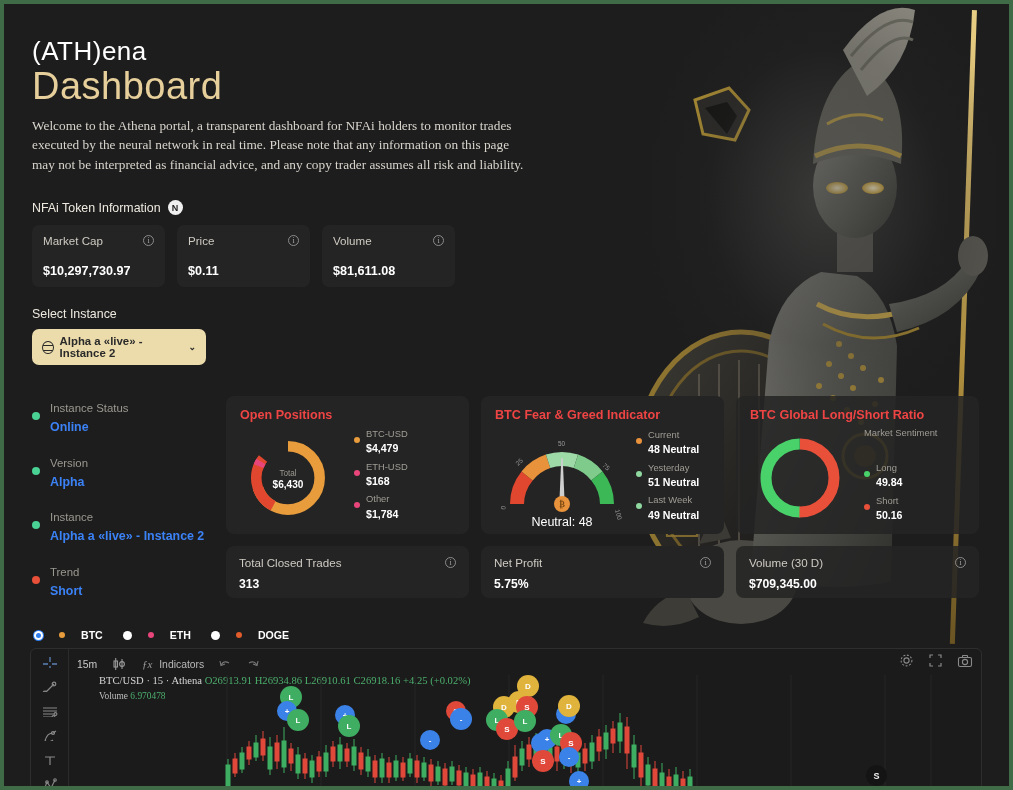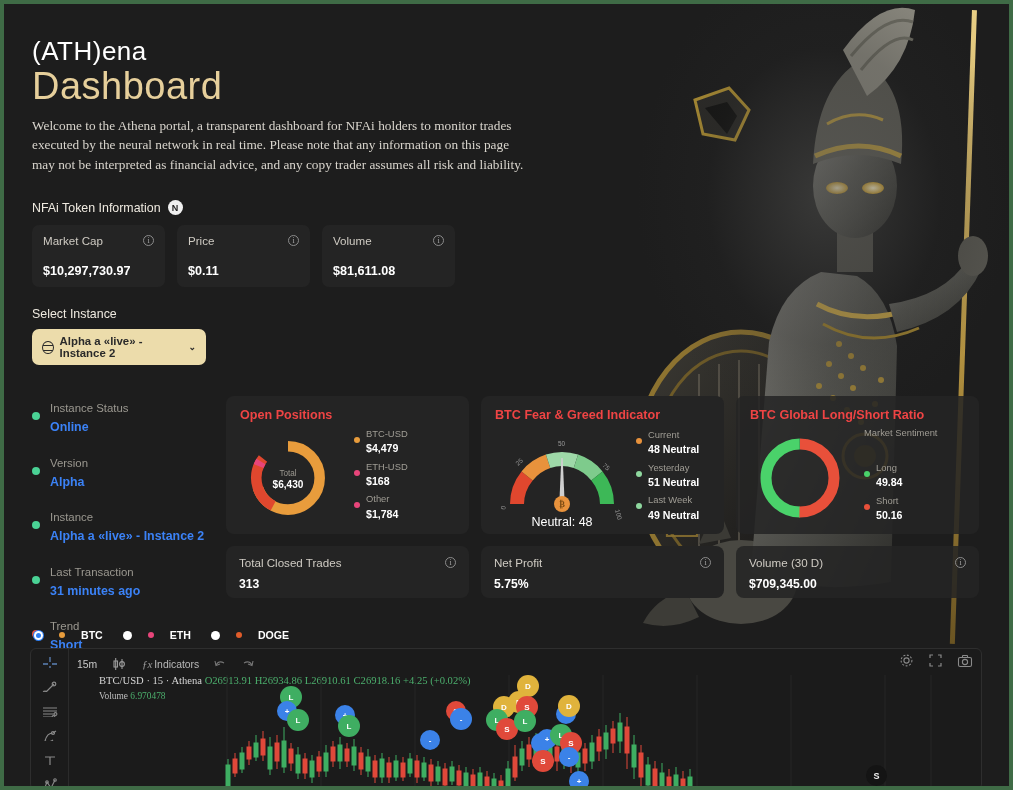--- a/index.html
+++ b/index.html
@@ -117,21 +117,21 @@
   .tv-tools{
     position:absolute; left:0; top:0; width:38px; height:100%;
     border-right:1px solid #2b2b2b; display:flex; flex-direction:column;
     align-items:center; padding-top:7px; gap:12px;
   }
   .tv-top{
     position:absolute; left:40px; top:4px; right:0; height:22px;
     display:flex; align-items:center; gap:14px; padding-left:6px;
   }
   .tv-tf{ font-size:10.4px; color:#c9c9c9;}
-  .tv-ind{ font-size:10.4px; color:#b9b9b9; display:flex; align-items:center; }
+  .tv-ind{ font-size:10.4px; color:#b9b9b9; display:flex; align-items:center; gap:5px;}
   .tv-right{ position:absolute; right:8px; top:4px; display:flex; gap:14px; align-items:center;}
   .tv-legend{
     position:absolute; left:68px; top:26px; font-size:10.6px; color:#d6d6d6;
     font-family:"Liberation Serif", serif; white-space:nowrap;
   }
   .tv-legend .ohlc{ color:#4caf6d;}
   .tv-vol{ position:absolute; left:68px; top:42px; font-size:9.4px; color:#bdbdbd; font-family:"Liberation Serif",serif;}
   .tv-vol .num{ color:#4caf6d;}
   .sbadge{
     position:absolute; left:862px; top:761px; width:21px;height:21px;border-radius:50%;
@@ -290,25 +290,20 @@
     </div>
     <div class="st-item">
       <span class="dot" style="background:#4ad295"></span>
       <span><span class="st-k">Version</span><br>
       <span class="st-v">Alpha</span></span>
     </div>
     <div class="st-item">
       <span class="dot" style="background:#4ad295"></span>
       <span><span class="st-k">Instance</span><br>
       <span class="st-v">Alpha a «live» - Instance 2</span></span>
-    </div>
-    <div class="st-item">
-      <span class="dot" style="background:#4ad295"></span>
-      <span><span class="st-k">Last Transaction</span><br>
-      <span class="st-v">31 minutes ago</span></span>
     </div>
     <div class="st-item">
       <span class="dot" style="background:#e8503a"></span>
       <span><span class="st-k">Trend</span><br>
       <span class="st-v">Short</span></span>
     </div>
   </div>
 
   <div class="cards">
     <div class="row1">

